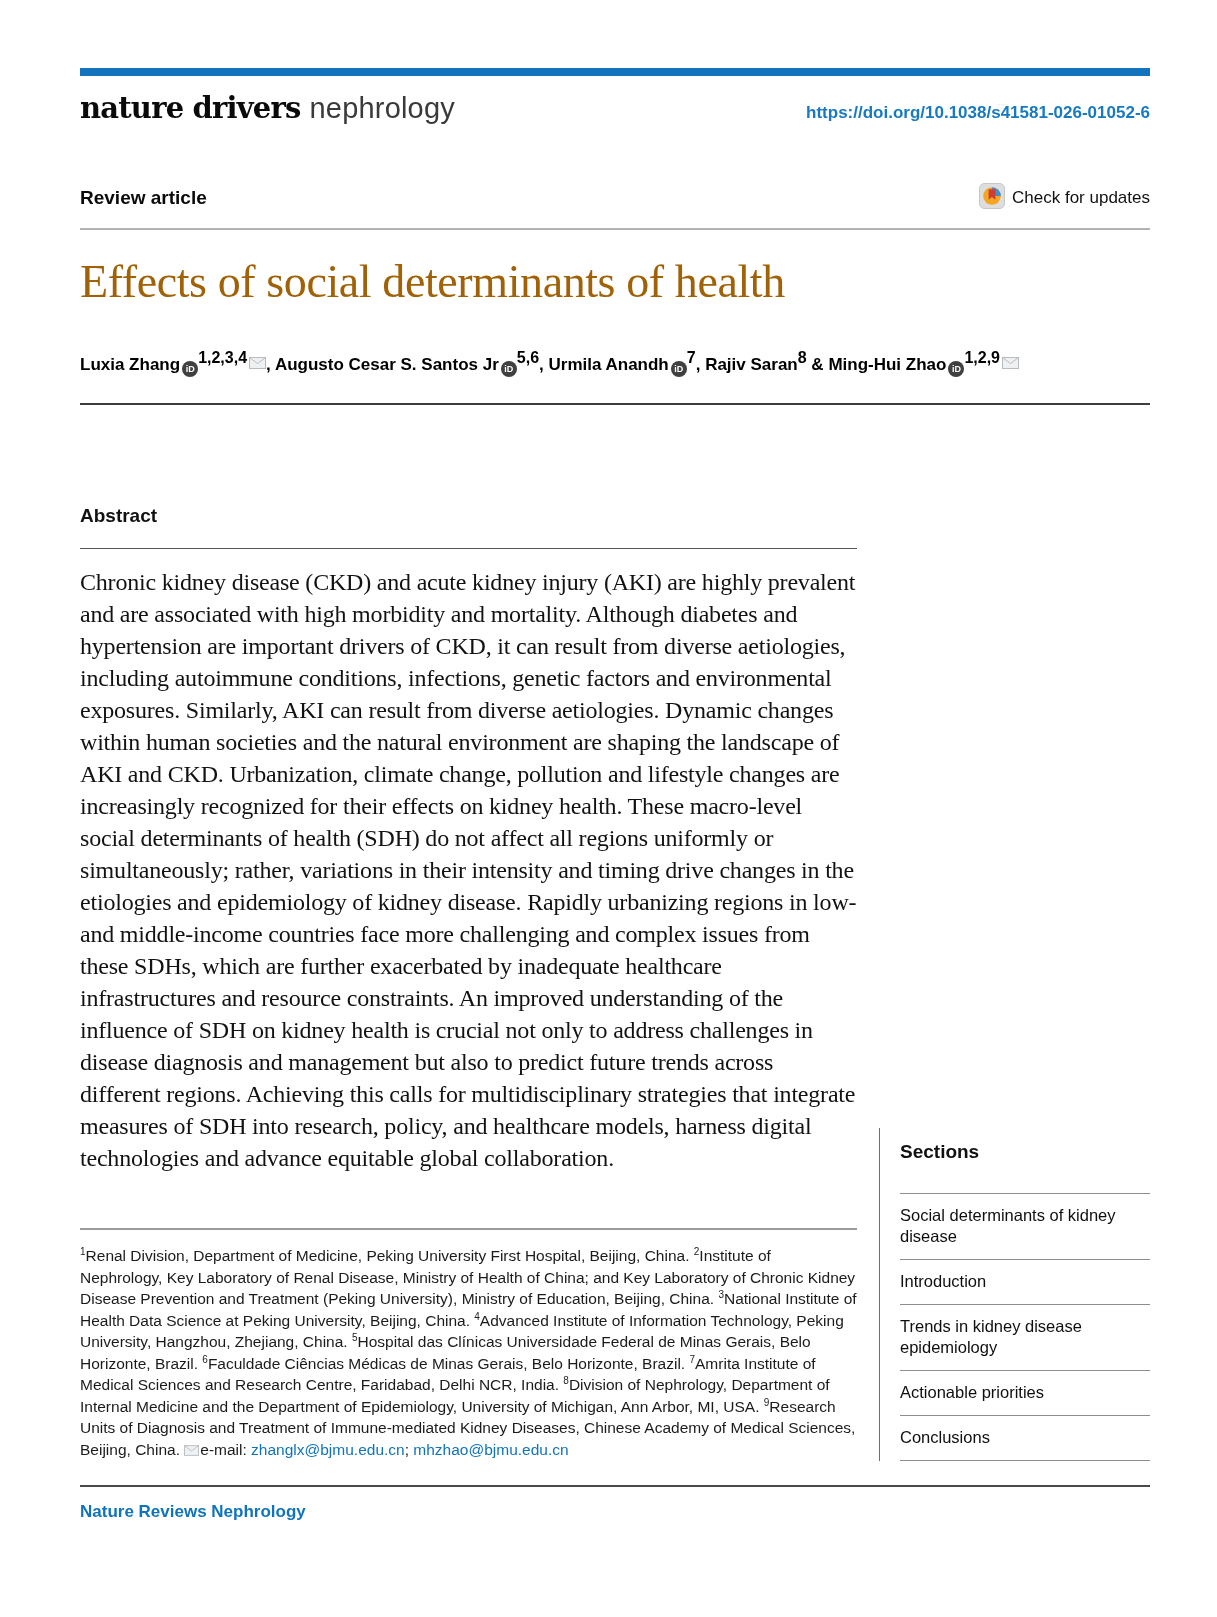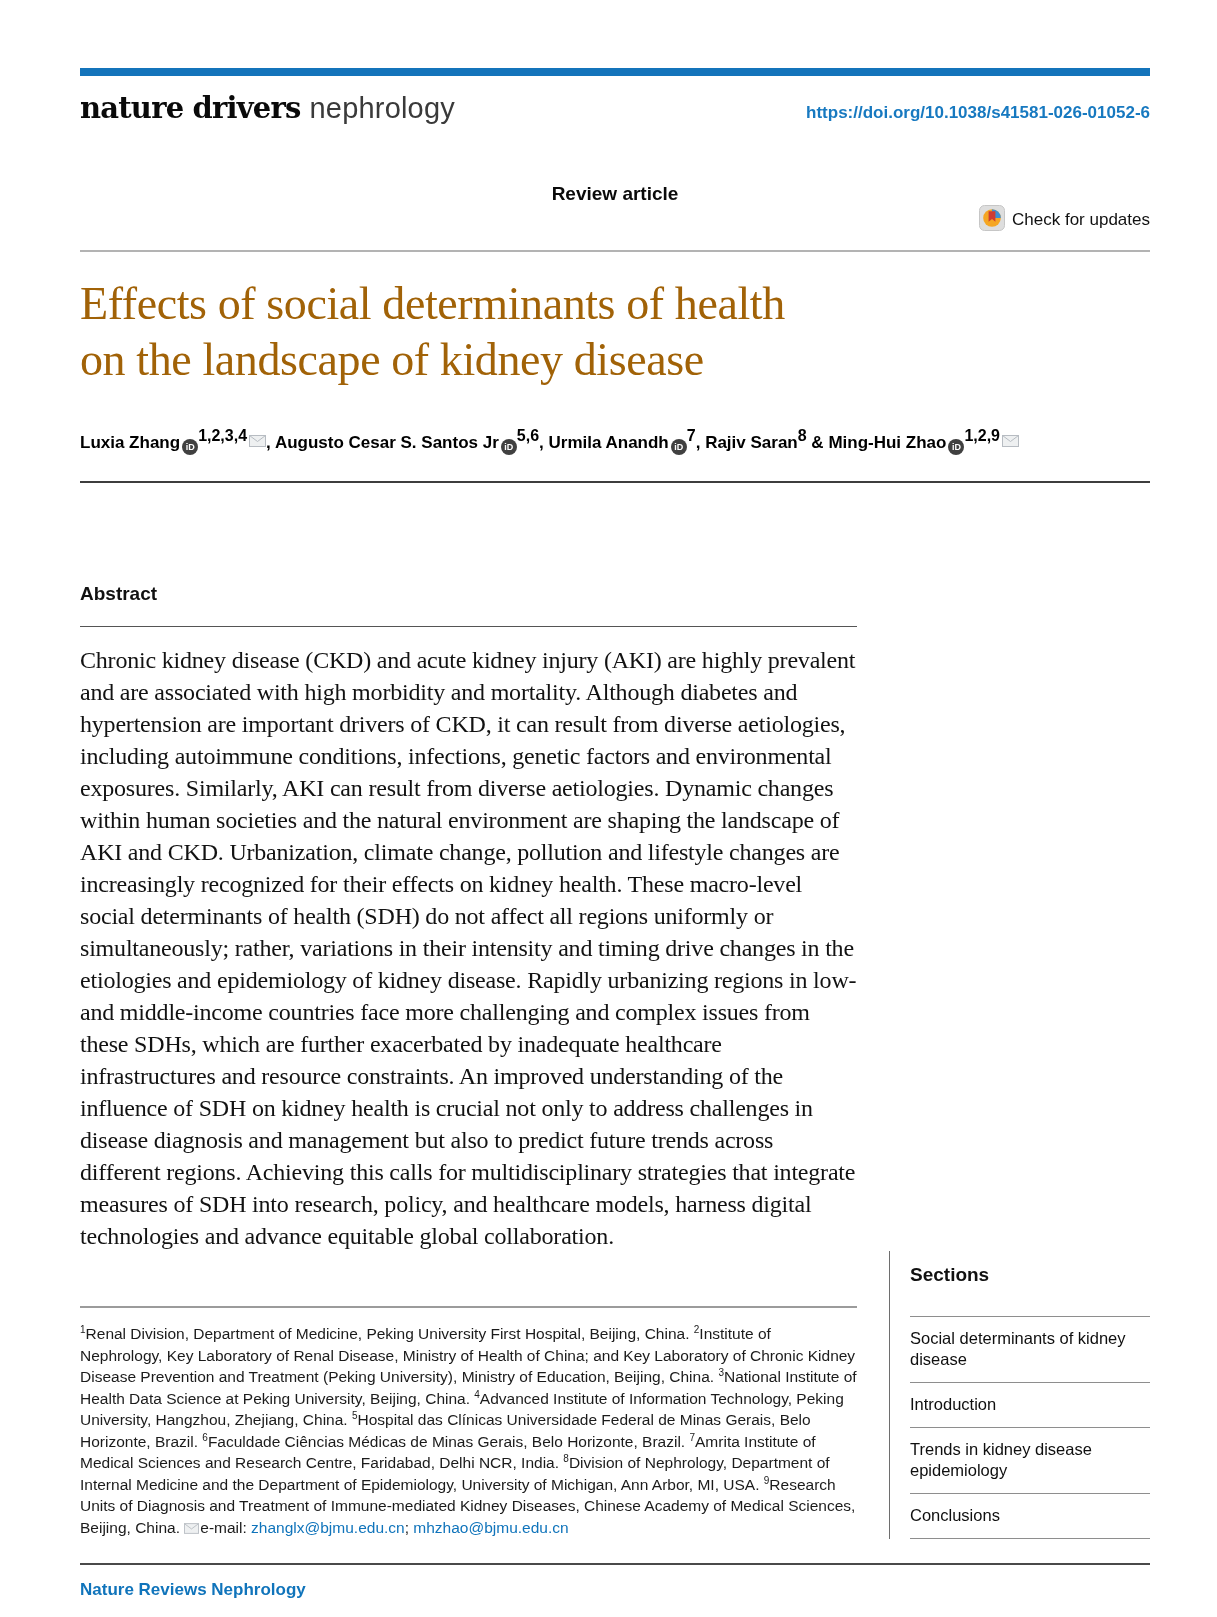--- a/index.html
+++ b/index.html
@@ -7,37 +7,37 @@
   body { font-family: "Liberation Sans", sans-serif; color: #111; }
   .page { padding: 68px 67px 0 80px; width: 1217px; }
 
   .top-bar { height: 8px; background: #1474bb; }
 
   .masthead { display: flex; align-items: baseline; margin-top: 15px; }
   .logo-bold { font-family: "DejaVu Serif", serif; font-weight: bold; font-size: 29px; letter-spacing: -0.8px; color: #0a0a0a; }
   .logo-light { font-family: "Liberation Sans", sans-serif; font-weight: normal; font-size: 29px; color: #3a3a3a; margin-left: 9px; letter-spacing: 0.2px; }
   .doi-link { margin-left: auto; font-size: 17px; font-weight: bold; color: #1779c0; text-decoration: none; }
 
-  .review-row { display: flex; align-items: center; margin-top: 58px; flex-direction: column; }
+  .review-row { display: flex; align-items: center; margin-top: 58px; }
   .review-label { font-size: 19px; font-weight: bold; color: #0a0a0a; }
   .check-updates { margin-left: auto; display: flex; align-items: center; gap: 7px; cursor: pointer; }
   .check-updates .label { font-size: 17px; color: #111; }
   .rule-light { border: none; border-top: 2px solid #b3b3b3; margin-top: 15px; }
 
   .title { margin-top: 24px; font-family: "Liberation Serif", serif; font-weight: 500; font-size: 46px; line-height: 56px; letter-spacing: -0.4px; color: #a16207; }
   .title span { display: block; }
 
   .authors { margin-top: 42px; font-size: 17px; font-weight: bold; color: #000; line-height: 24px; }
   .authors sup { font-size: 16px; font-weight: bold; vertical-align: super; line-height: 0; }
   .orcid { display: inline-block; width: 16px; height: 16px; border-radius: 50%; background: #404040; color: #fff; font-size: 9px; font-weight: bold; text-align: center; line-height: 16px; vertical-align: -2px; margin-left: 2px; font-style: normal; }
   .mail-icon { display: inline-block; vertical-align: 1px; margin-left: 2px; }
 
   .body-grid { display: flex; margin-top: 26px; border-top: 2px solid #3d3d3d; min-height: 1058px; align-items: flex-end; }
   .left-col { width: 777px; flex: none; }
-  .right-col { flex: 1; border-left: 1px solid #6e6e6e; margin-left: 32px; padding-left: 20px; }
+  .right-col { flex: 1; border-left: 1px solid #6e6e6e; margin-left: 22px; padding-left: 20px; }
 
   .abstract-head { font-size: 19px; font-weight: bold; padding: 13px 0 21px; border-bottom: 1px solid #555; }
   .abstract-text { font-family: "Liberation Serif", serif; font-size: 24px; line-height: 32px; letter-spacing: -0.2px; color: #121212; margin-top: 17px; }
 
   .affiliations { margin-top: 54px; border-top: 2px solid #9b9b9b; padding-top: 15px; font-size: 15.5px; line-height: 21.5px; color: #1b1b1b; }
   .affiliations sup { font-size: 10px; vertical-align: super; line-height: 0; }
   .email-link { color: #1074bb; text-decoration: none; }
   .env-icon { display: inline-block; vertical-align: -1px; margin-right: 1px; }
 
   .sections-head { font-size: 19px; font-weight: bold; padding: 13px 0 30px; border-bottom: 1px solid #8e8e8e; }
@@ -72,21 +72,20 @@
         </svg>
       </span>
       <span class="label">Check for updates</span>
     </span>
   </div>
 
   <hr class="rule-light">
 
   <h1 class="title">
     <span>Effects of social determinants of health</span>
-    <span>on the landscape of kidney disease</span>
   </h1>
 
   <div class="authors">
     <span><span>Luxia Zhang</span><span class="orcid">iD</span><sup>1,2,3,4</sup><span class="mail-icon"><svg width="17" height="12" viewBox="0 0 17 12">
             <rect x="0.5" y="0.5" width="16" height="11" fill="#eef0f1" stroke="#b7bcc2"></rect>
             <path d="M0.5 0.5 L8.5 6.5 L16.5 0.5" fill="none" stroke="#b7bcc2"></path>
           </svg></span><span>, </span></span><span><span>Augusto Cesar S. Santos Jr</span><span class="orcid">iD</span><sup>5,6</sup><span>, </span></span><span><span>Urmila Anandh</span><span class="orcid">iD</span><sup>7</sup><span>, </span></span><span><span>Rajiv Saran</span><sup>8</sup><span> &amp; </span></span><span><span>Ming-Hui Zhao</span><span class="orcid">iD</span><sup>1,2,9</sup><span class="mail-icon"><svg width="17" height="12" viewBox="0 0 17 12">
             <rect x="0.5" y="0.5" width="16" height="11" fill="#eef0f1" stroke="#b7bcc2"></rect>
             <path d="M0.5 0.5 L8.5 6.5 L16.5 0.5" fill="none" stroke="#b7bcc2"></path>
           </svg></span></span>
@@ -103,20 +102,21 @@
               <path d="M0.5 0.5 L8.5 6.5 L16.5 0.5" fill="none" stroke="#b7bcc2"></path>
             </svg></span><span>e-mail: </span><a class="email-link" href="#">zhanglx@bjmu.edu.cn</a><span>; </span><a class="email-link" href="#">mhzhao@bjmu.edu.cn</a></p>
     </div>
 
     <div class="right-col">
       <div class="sections-head">Sections</div>
       <ul class="sections-list">
         <li>Social determinants of kidney disease</li>
         <li>Introduction</li>
         <li>Trends in kidney disease epidemiology</li>
+        <li>Actionable priorities</li>
         <li>Conclusions</li>
       </ul>
     </div>
 
   </div>
 
   <div class="footer">
     <span class="footer-text">Nature Reviews Nephrology</span>
   </div>
 

